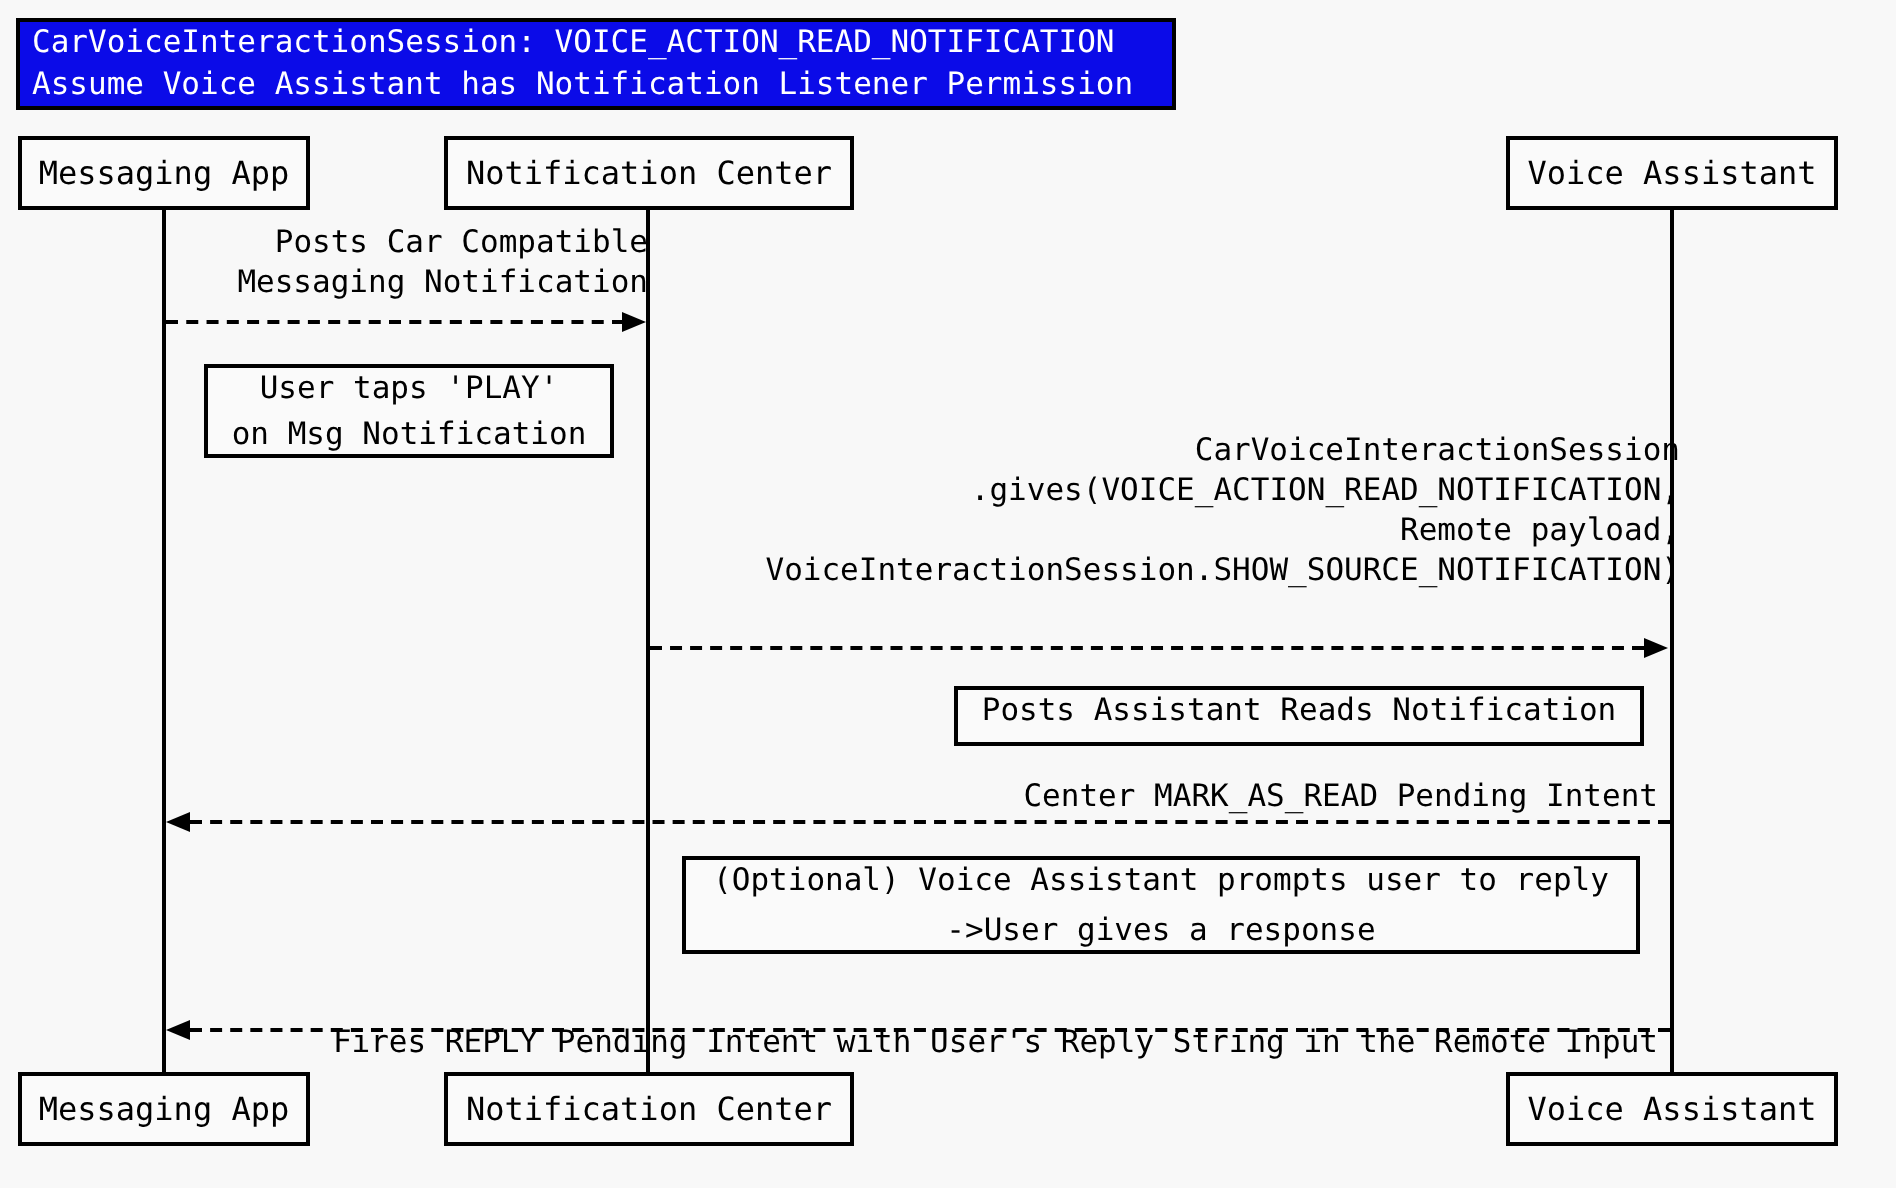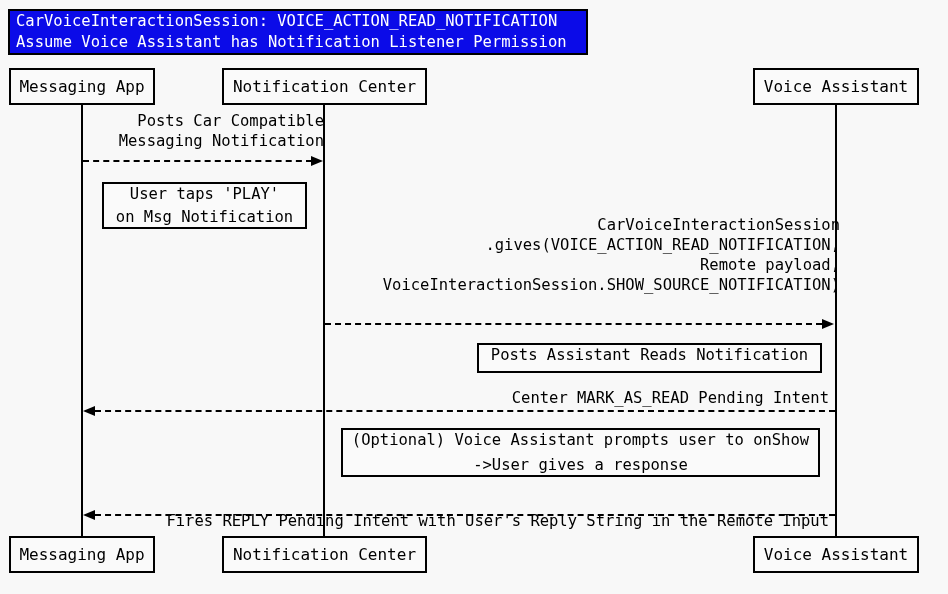--- a/index.html
+++ b/index.html
@@ -83,21 +83,21 @@
     <div>Posts Assistant Reads Notification</div>
   </div>
 
   <div class="mlabel" style="left:89px;top:388px;width:740px">
     <div>Center MARK_AS_READ Pending Intent</div>
   </div>
   <div class="head-l" style="left:83px;top:406px"></div>
   <div class="dash" style="left:95px;top:410px;width:740px"></div>
 
   <div class="note" style="left:341px;top:428px;width:479px;height:49px">
-    <div>(Optional) Voice Assistant prompts user to onShow</div>
+    <div>(Optional) Voice Assistant prompts user to reply</div>
     <div>-&gt;User gives a response</div>
   </div>
 
   <div class="mlabel" style="left:89px;top:511px;width:740px">
     <div>Fires REPLY Pending Intent with User's Reply String in the Remote Input</div>
   </div>
   <div class="head-l" style="left:83px;top:510px"></div>
   <div class="dash" style="left:95px;top:514px;width:740px"></div>
 
   <div class="pbox bottom" style="left:9px;width:146px">

